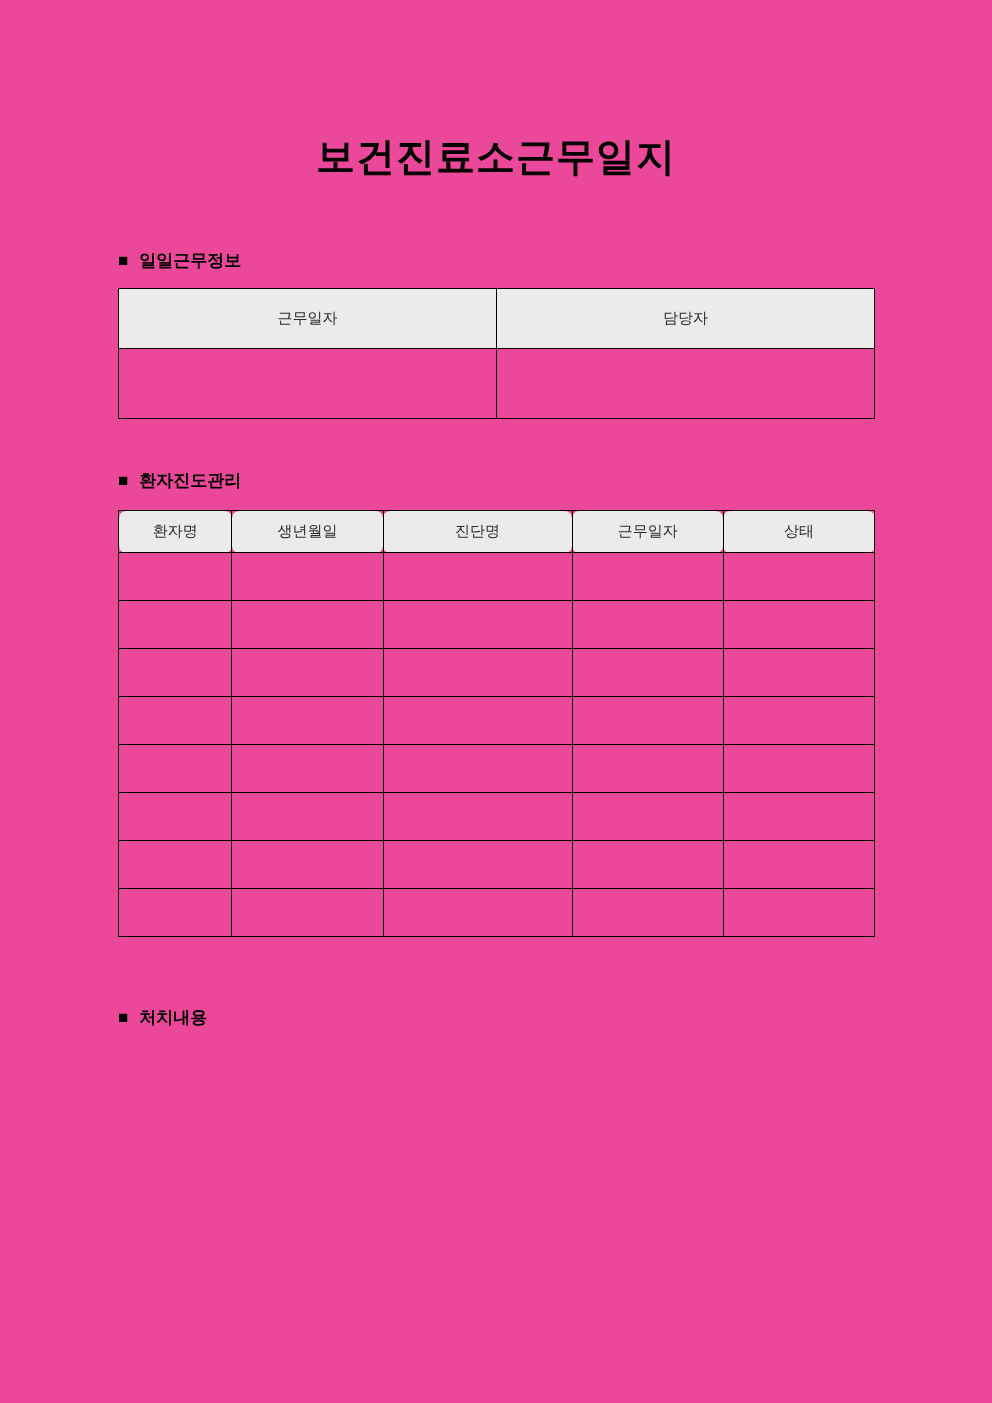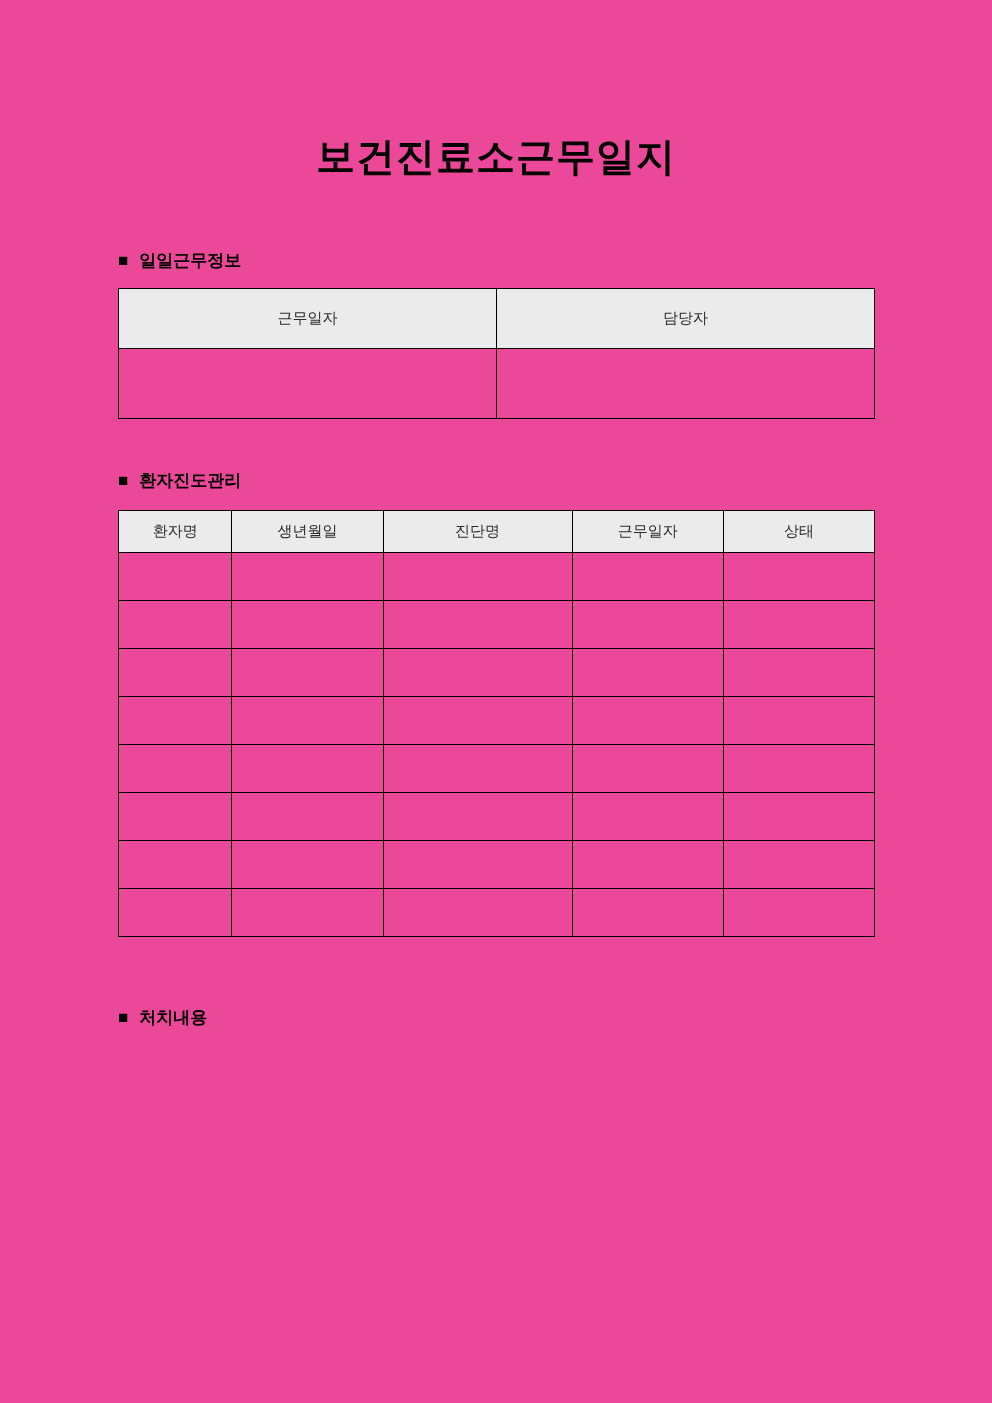--- a/index.html
+++ b/index.html
@@ -61,21 +61,21 @@
     vertical-align: middle;
   }
   table.form-table th {
     background: #ebebeb;
     font-weight: 400;
     font-size: 15px;
     color: #2b2b2b;
   }
   .t1 th { height: 60px; }
   .t1 td { height: 70px; }
-  .t2 th { height: 42px; }
+  .t2 th { height: 42px; border-radius: 7px; }
   .t2 td { height: 48px; }
 
   .notes-box {
     position: absolute;
     top: 1040px;
     left: 118px;
     width: 757px;
     height: 143px;
     border: 1px solid #000000;
     padding: 21px 20px 0 30px;

